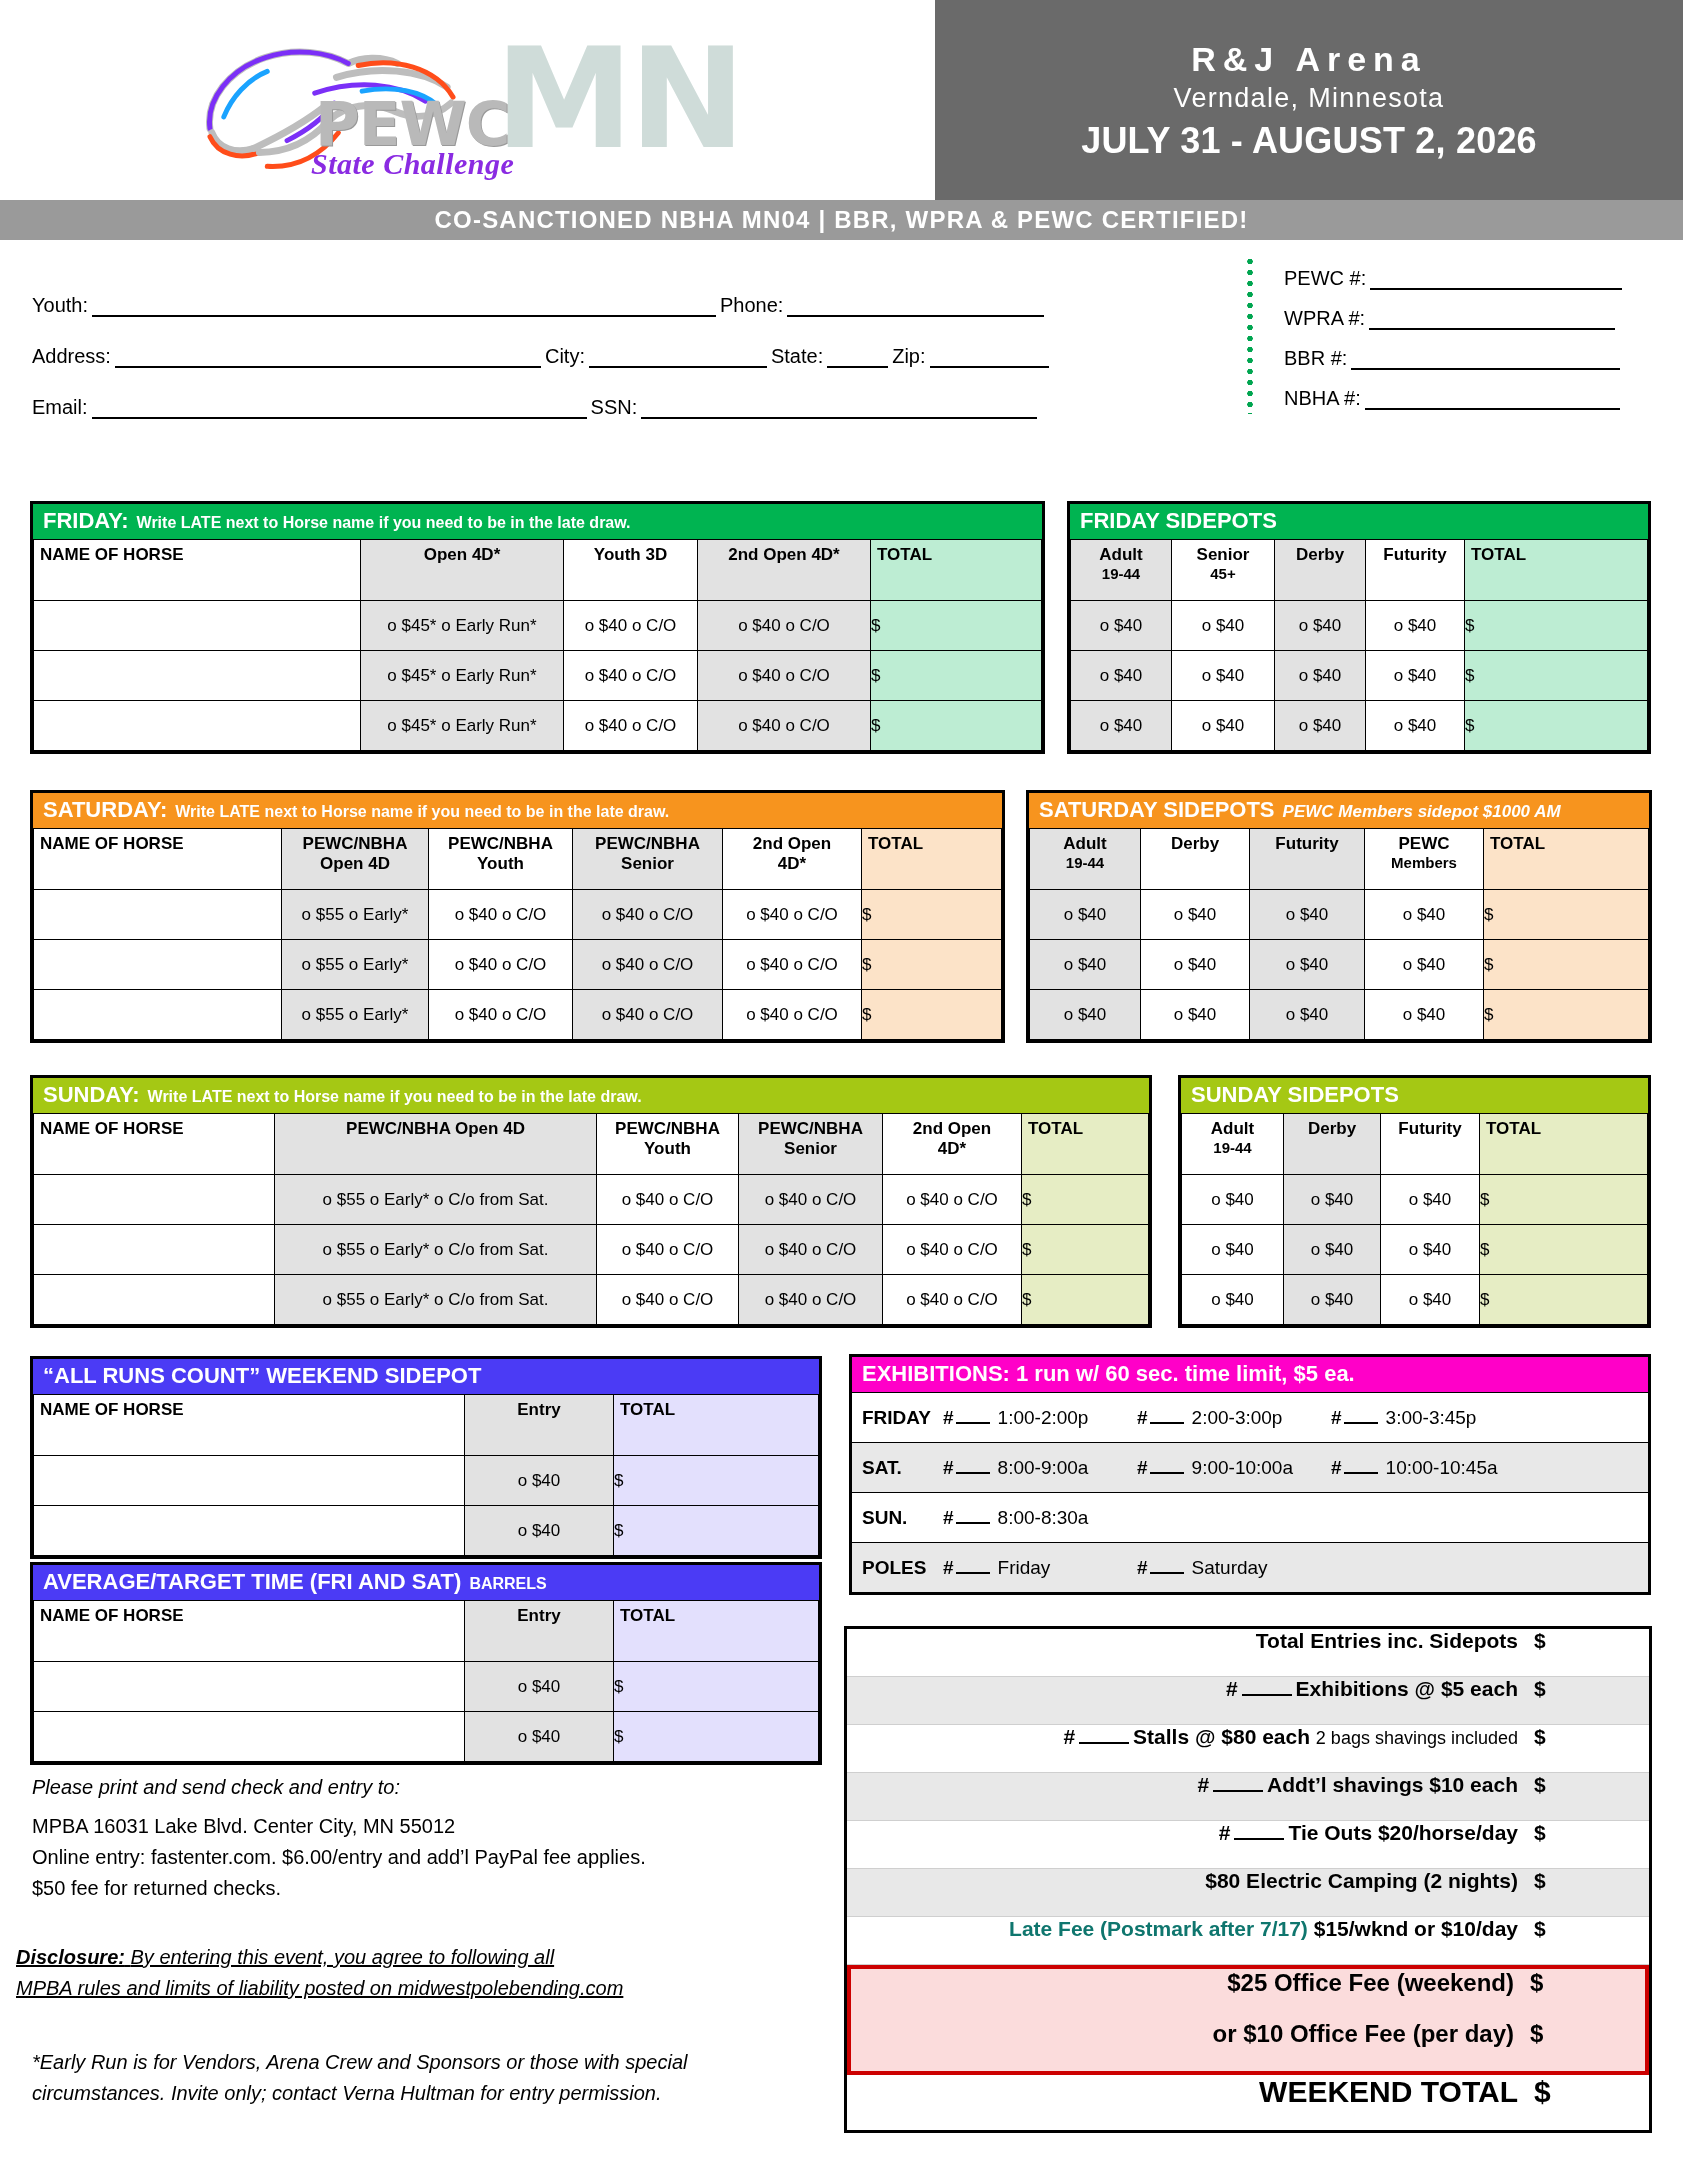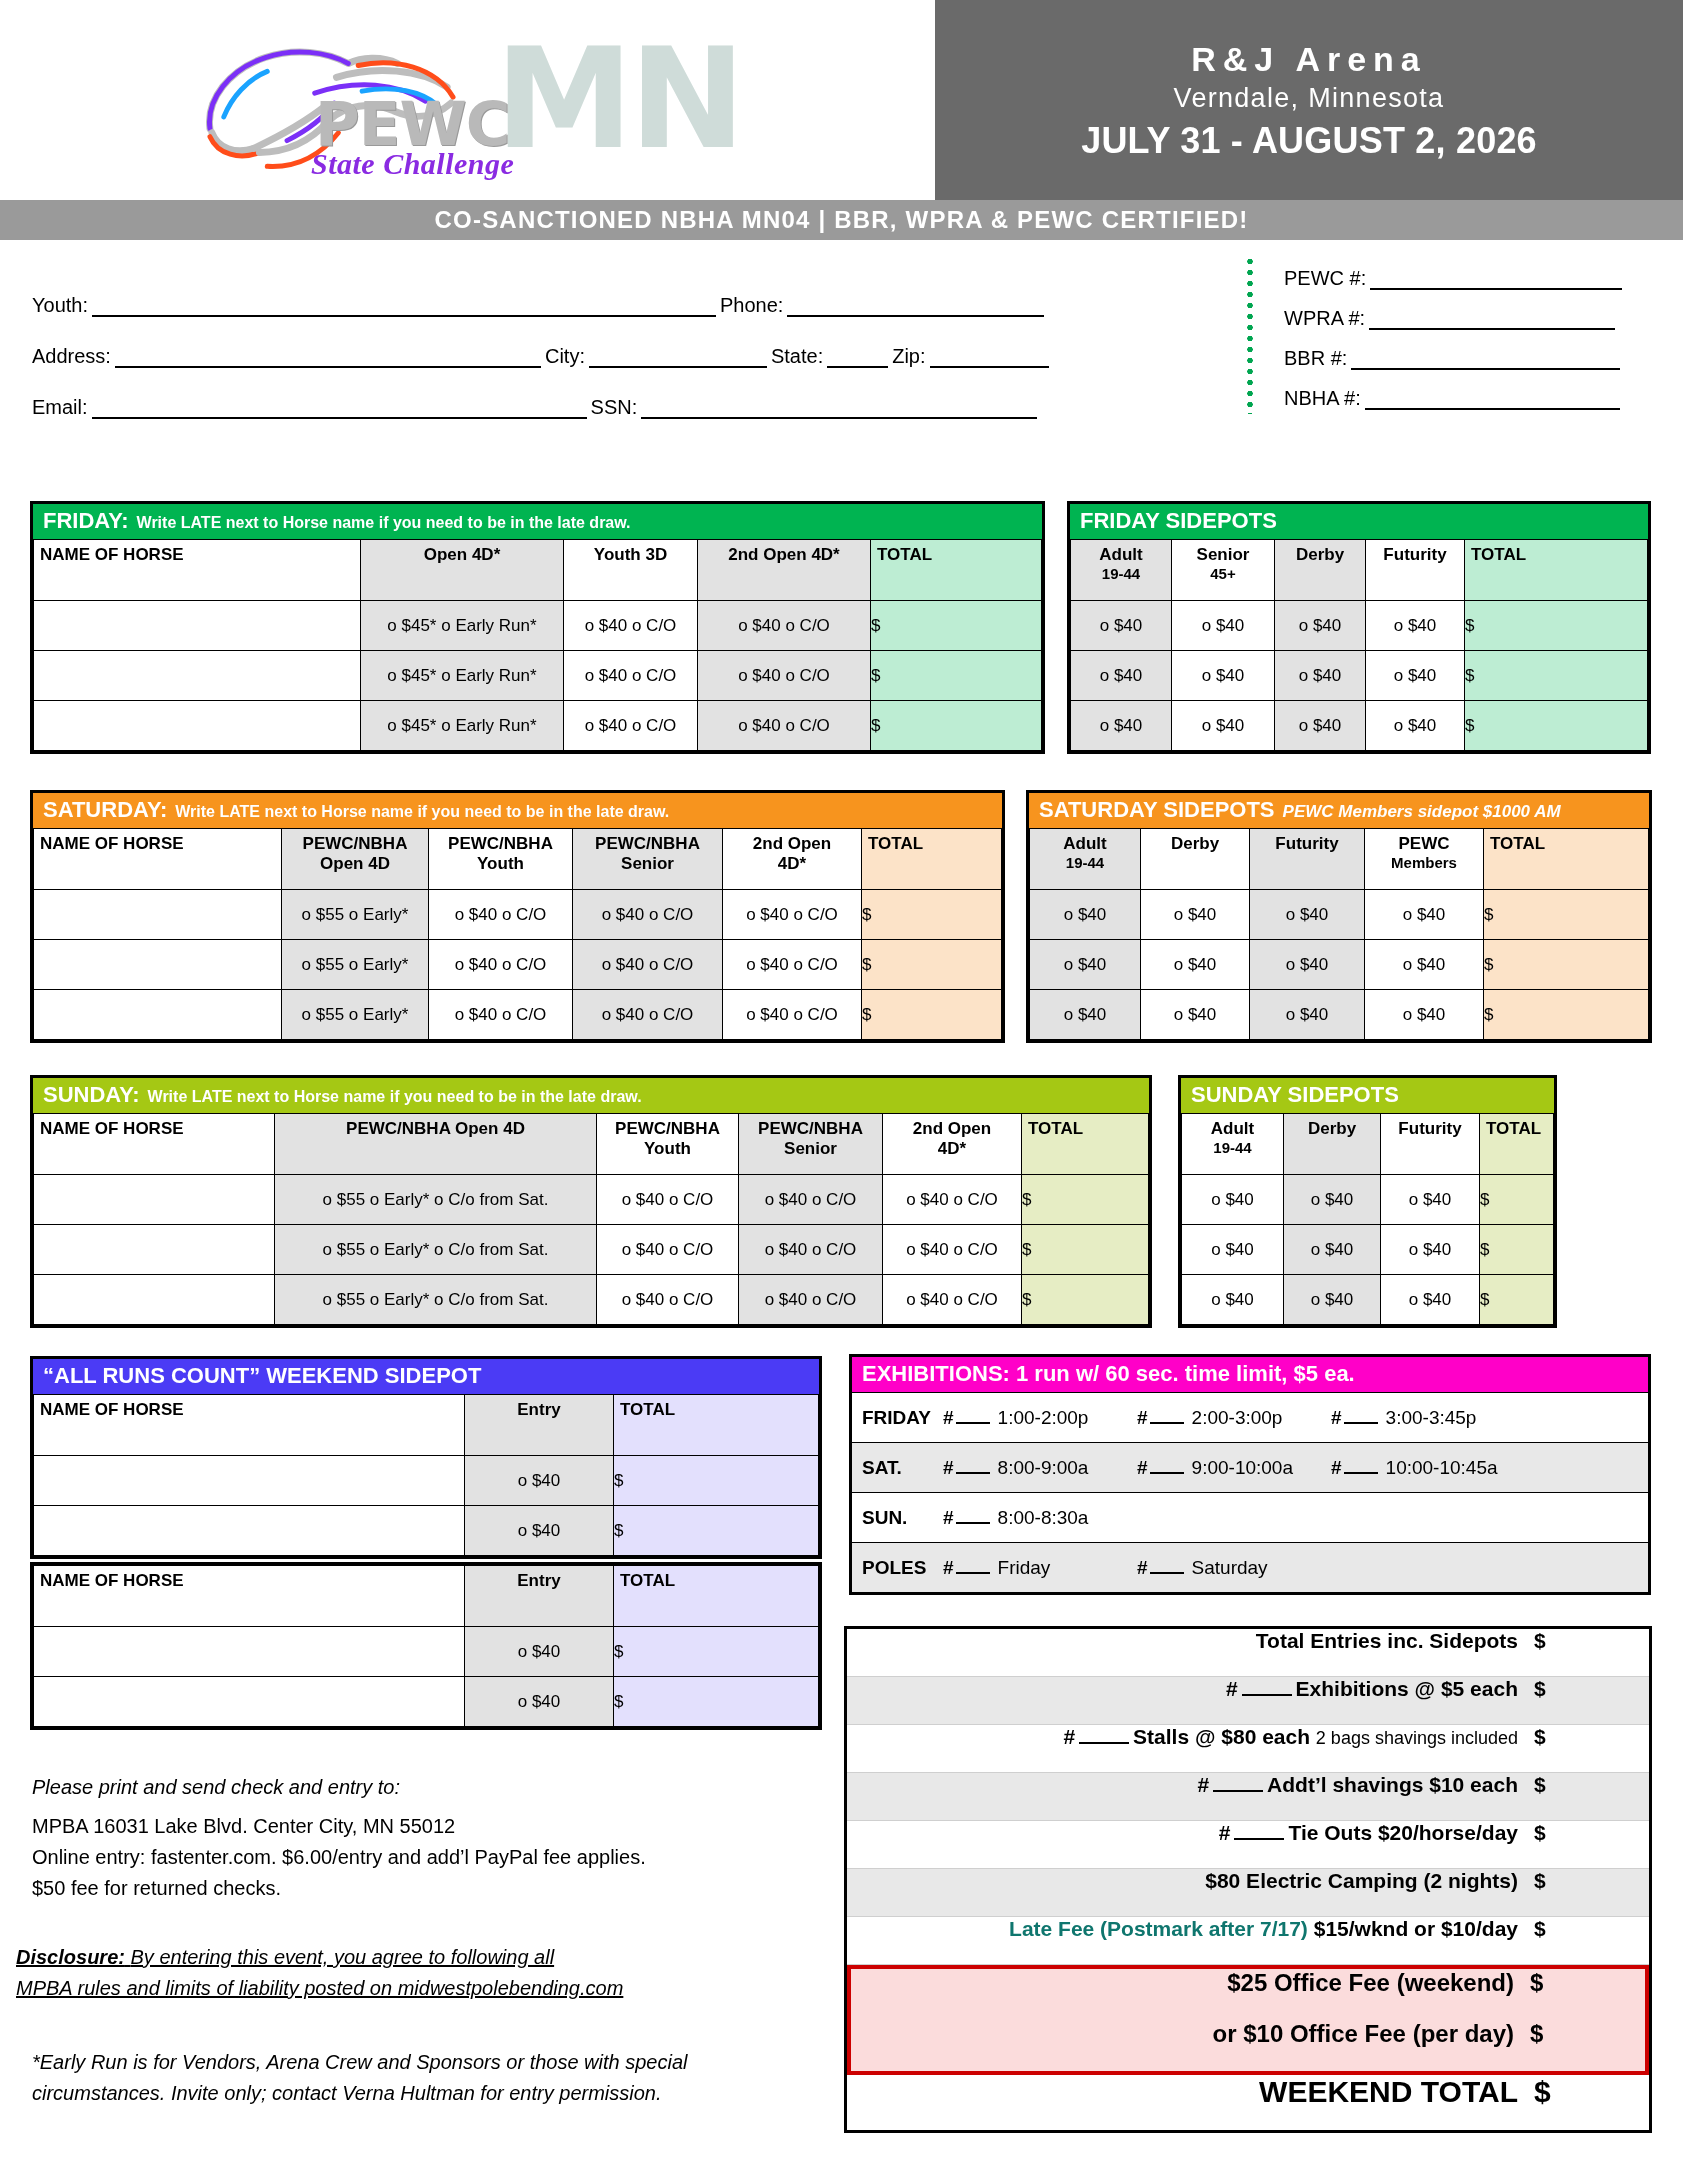--- a/index.html
+++ b/index.html
@@ -457,21 +457,21 @@
       <td class="ctr gray opt">o $55  o Early*  o C/o from Sat.</td>
       <td class="ctr white opt">o $40  o C/O</td>
       <td class="ctr gray opt">o $40  o C/O</td>
       <td class="ctr white opt">o $40  o C/O</td>
       <td class="dollar sun-tot">$</td>
     </tr>
   </tbody>
     </table>
 </div>
 
-<div class="blk abs" style="left:1178px; top:1075px; width:379px;">
+<div class="blk abs" style="left:1178px; top:1075px; width:473px;">
   <div class="blk-title sun-hdr">
     <span>SUNDAY SIDEPOTS</span>
   </div>
   <table class="t">
     <colgroup>
         <col style="width:102px">
         <col style="width:97px">
         <col style="width:99px">
         <col>
       </colgroup>
@@ -531,20 +531,24 @@
     <tr>
       <td class="white"></td>
       <td class="ctr gray opt">o  $40</td>
       <td class="dollar blu-tot">$</td>
     </tr>
   </tbody>
     </table>
 </div>
 
 <div class="blk abs" style="left:30px; top:1562px; width:792px;">
+  <div class="blk-title blu-hdr">
+    <span>AVERAGE/TARGET TIME (FRI AND SAT)</span>
+    <span class="sub">BARRELS</span>
+  </div>
   <table class="t">
     <colgroup>
         <col style="width:431px">
         <col style="width:149px">
         <col>
       </colgroup>
     <tbody>
         <tr class="hrow">
       <th class="nameh white">NAME OF HORSE</th>
       <th class="ctr gray" style="height:46px">Entry</th>

